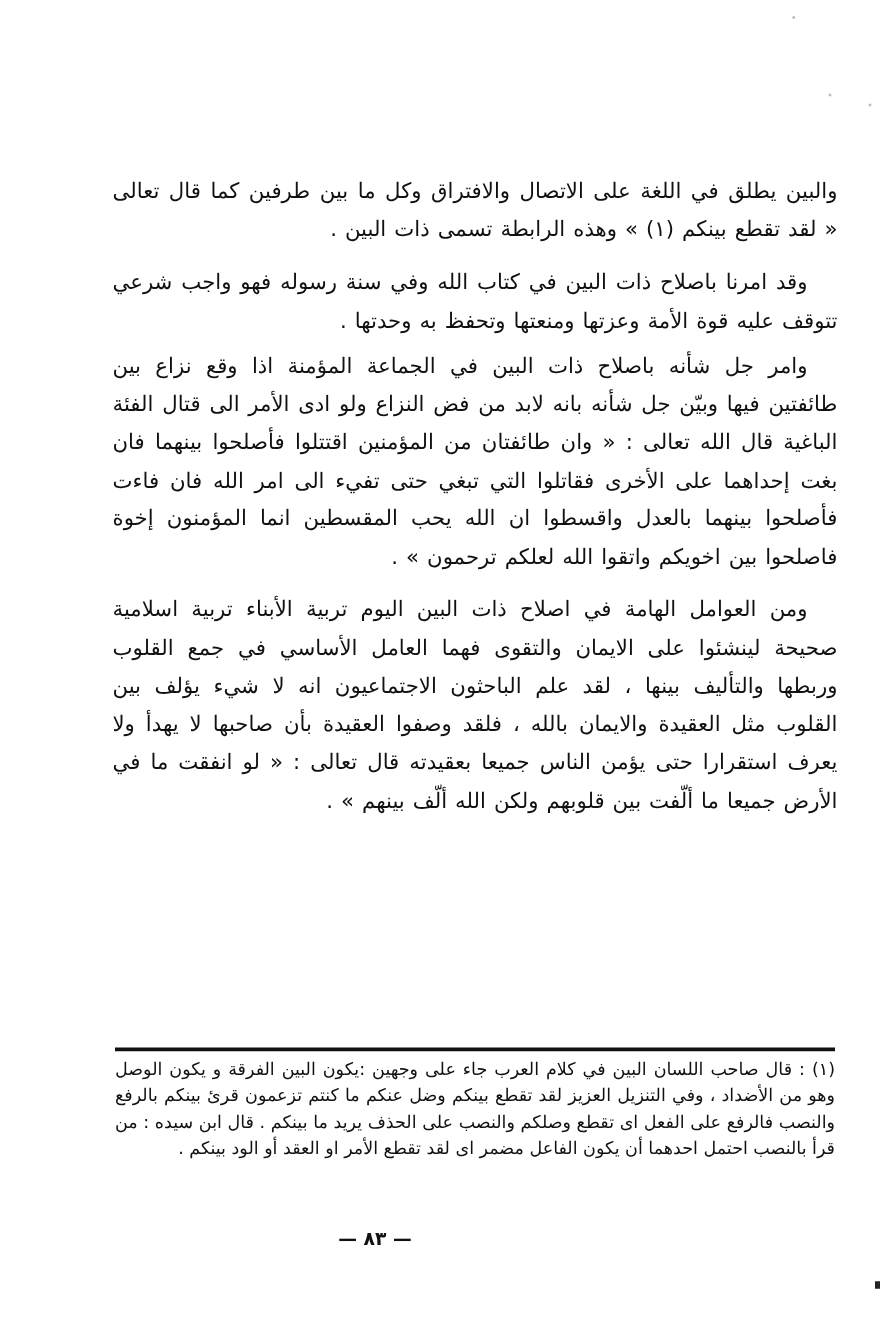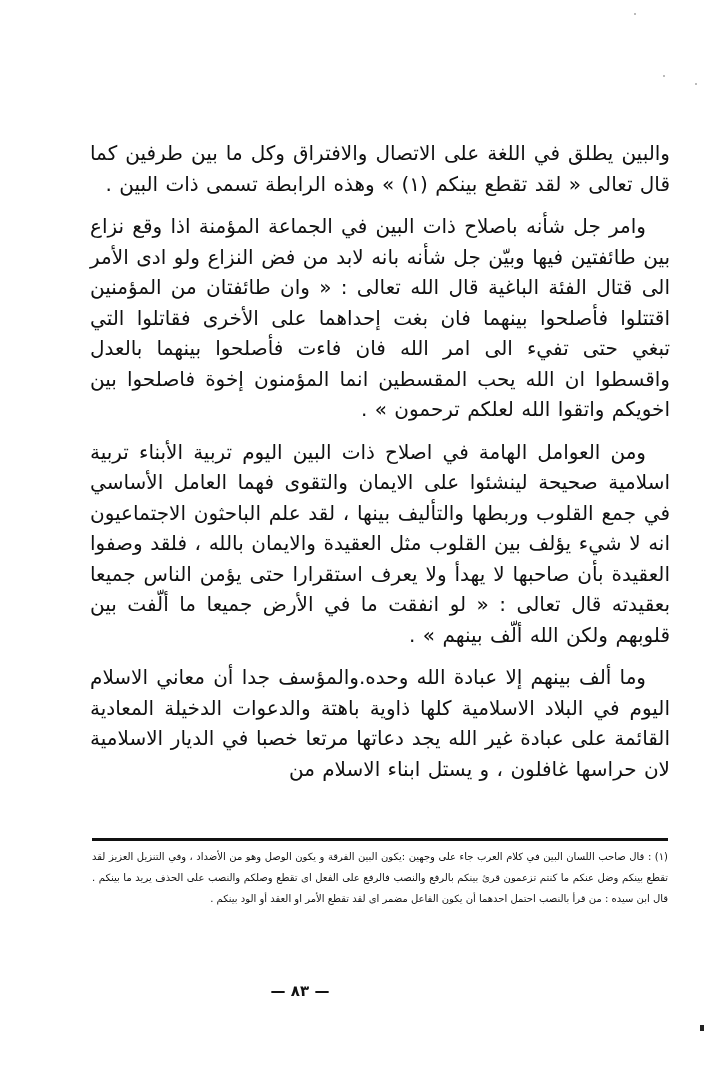--- a/index.html
+++ b/index.html
@@ -18,21 +18,21 @@
     .page {
       position: absolute;
       left: 90px;
       top: 138px;
       width: 580px;
       direction: rtl;
       text-align: justify;
       text-align-last: right;
     }
     .para {
-      font-size: 20px;
+      font-size: 17px;
       line-height: 30.5px;
       margin: 0 0 12px 0;
       word-spacing: 1px;
     }
     .para.first-line-indent {
       text-indent: 24px;
     }
     .para.tight {
       margin-bottom: 6px;
     }
@@ -45,21 +45,21 @@
       background: #111111;
     }
     .footnote {
       position: absolute;
       left: 92px;
       top: 846px;
       width: 576px;
       direction: rtl;
       text-align: justify;
       text-align-last: right;
-      font-size: 10px;
+      font-size: 14px;
       line-height: 21px;
     }
     .page-number {
       position: absolute;
       left: 0;
       width: 600px;
       top: 982px;
       text-align: center;
       font-size: 15px;
       direction: rtl;
@@ -70,23 +70,23 @@
       width: 2px;
       height: 2px;
       background: #bbbbbb;
     }
   </style>
 </head>
 <body>
 
 <main class="page">
   <p class="para">والبين يطلق في اللغة على الاتصال والافتراق وكل ما بين طرفين كما قال تعالى « لقد تقطع بينكم (١) » وهذه الرابطة تسمى ذات البين .</p>
+  <p class="para first-line-indent tight">وقد امرنا باصلاح ذات البين في كتاب الله وفي سنة رسوله فهو واجب شرعي تتوقف عليه قوة الأمة وعزتها ومنعتها وتحفظ به وحدتها .</p>
   <p class="para first-line-indent">وامر جل شأنه باصلاح ذات البين في الجماعة المؤمنة اذا وقع نزاع بين طائفتين فيها وبيّن جل شأنه بانه لابد من فض النزاع ولو ادى الأمر الى قتال الفئة الباغية قال الله تعالى : « وان طائفتان من المؤمنين اقتتلوا فأصلحوا بينهما فان بغت إحداهما على الأخرى فقاتلوا التي تبغي حتى تفيء الى امر الله فان فاءت فأصلحوا بينهما بالعدل واقسطوا ان الله يحب المقسطين انما المؤمنون إخوة فاصلحوا بين اخويكم واتقوا الله لعلكم ترحمون » .</p>
   <p class="para first-line-indent">ومن العوامل الهامة في اصلاح ذات البين اليوم تربية الأبناء تربية اسلامية صحيحة لينشئوا على الايمان والتقوى فهما العامل الأساسي في جمع القلوب وربطها والتأليف بينها ، لقد علم الباحثون الاجتماعيون انه لا شيء يؤلف بين القلوب مثل العقيدة والايمان بالله ، فلقد وصفوا العقيدة بأن صاحبها لا يهدأ ولا يعرف استقرارا حتى يؤمن الناس جميعا بعقيدته قال تعالى : « لو انفقت ما في الأرض جميعا ما ألّفت بين قلوبهم ولكن الله ألّف بينهم » .</p>
-  <p class="para first-line-indent">وما ألف بينهم إلا عبادة الله وحده.والمؤسف جدا أن معاني الاسلام اليوم في البلاد الاسلامية كلها ذاوية باهتة والدعوات الدخيلة المعادية القائمة على عبادة غير الله يجد دعاتها مرتعا خصبا في الديار الاسلامية لان حراسها غافلون ، و يستل ابناء الاسلام من</p>
 </main>
 
 <div class="rule"></div>
 
 <div class="footnote">(١) : قال صاحب اللسان البين في كلام العرب جاء على وجهين :يكون البين الفرقة و يكون الوصل وهو من الأضداد ، وفي التنزيل العزيز لقد تقطع بينكم وضل عنكم ما كنتم تزعمون قرئ بينكم بالرفع والنصب فالرفع على الفعل اى تقطع وصلكم والنصب على الحذف يريد ما بينكم . قال ابن سيده : من قرأ بالنصب احتمل احدهما أن يكون الفاعل مضمر اى لقد تقطع الأمر او العقد أو الود بينكم .</div>
 
 <div class="page-number">— ٨٣ —</div>
 
 <div class="noise" style="left:634px;top:13px;"></div>
 <div class="noise" style="left:663px;top:75px;"></div>

